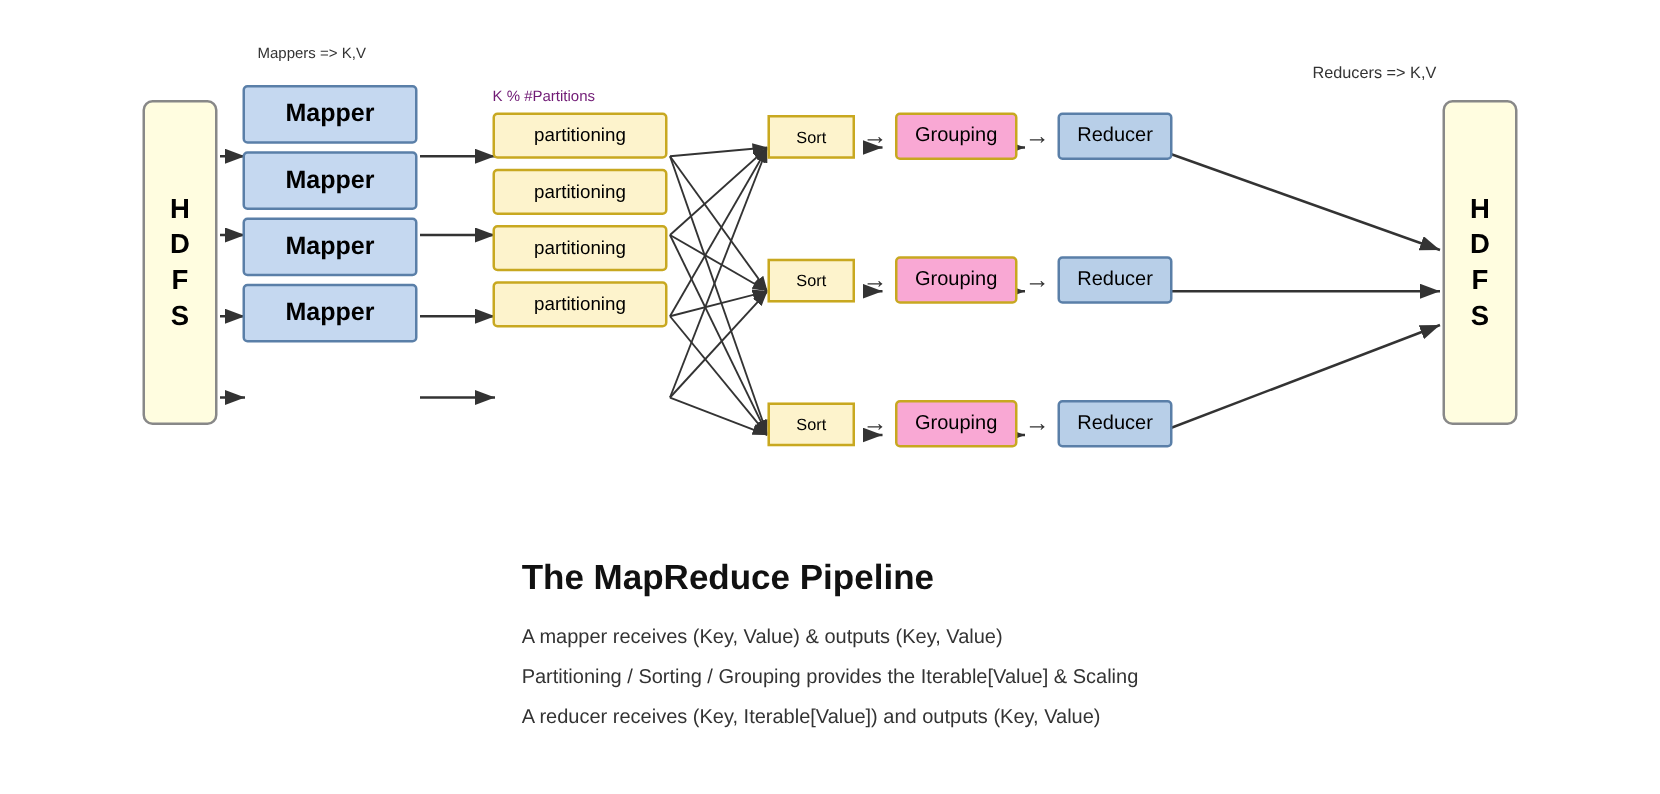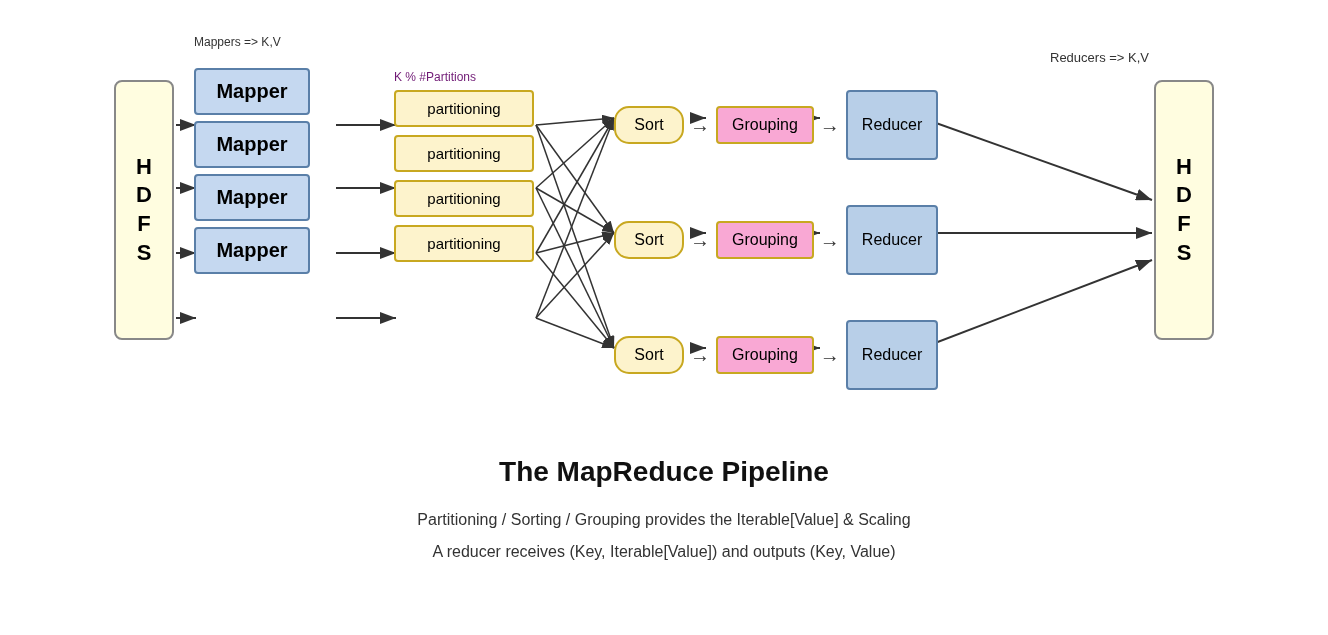--- a/index.html
+++ b/index.html
@@ -40,21 +40,21 @@
       top: 60px;
     }
     .hdfs-left { left: 0; }
     .hdfs-right { right: 0; }
 
     
     .mapper-group {
       position: absolute;
       left: 80px;
       top: 30px;
-      width: 116px;
+      width: 140px;
     }
     .mapper-box {
       background: #c5d8f0;
       border: 2px solid #5a7fa8;
       border-radius: 4px;
       padding: 10px 0;
       margin-bottom: 6px;
       text-align: center;
       font-size: 20px;
       font-weight: bold;
@@ -88,40 +88,40 @@
       position: absolute;
       display: flex;
       flex-direction: row;
       align-items: center;
       gap: 6px;
     }
 
     .sort-box {
       background: #fdf3cc;
       border: 2px solid #c8a820;
-      border-radius: 15px;
+      border-radius: 0;
       padding: 8px 14px;
-      font-size: 16px;
+      font-size: 13px;
       text-align: center;
       min-width: 70px;
     }
     .grouping-box {
       background: #f9a8d4;
       border: 2px solid #c8a820;
       border-radius: 4px;
       padding: 8px 14px;
       font-size: 16px;
       text-align: center;
       min-width: 90px;
     }
     .reducer-box {
       background: #b8cfe8;
       border: 2px solid #5a7fa8;
       border-radius: 4px;
-      padding: 24px 14px;
+      padding: 8px 14px;
       font-size: 16px;
       text-align: center;
       min-width: 90px;
     }
 
     .arrow-between {
       font-size: 20px;
       color: #333;
     }
 
@@ -147,28 +147,28 @@
       width: 1100px;
       height: 400px;
       pointer-events: none;
     }
 
     
     .mappers-label {
       position: absolute;
       font-size: 12px;
       color: #333;
-      left: 80px;
+      left: 92px;
       top: 15px;
     }
 
     
     .title-section {
-      text-align: center;
-      margin-top: 16px;
+      text-align: left;
+      margin-top: 6px;
     }
     .pipeline-title {
       font-size: 28px;
       font-weight: bold;
       margin-bottom: 16px;
       color: #111;
     }
     .pipeline-desc {
       font-size: 16px;
       color: #333;
@@ -283,16 +283,17 @@
   </div>
 
   <div class="reducers-label">Reducers =&gt; K,V</div>
 
   <div class="hdfs-shape hdfs-right">H<br>D<br>F<br>S</div>
 </div>
 
 <div class="title-section">
   <div class="pipeline-title">The MapReduce Pipeline</div>
   <div class="pipeline-desc">
+    <div>A mapper receives (Key, Value) &amp; outputs (Key, Value)</div>
     <div>Partitioning / Sorting / Grouping provides the Iterable[Value] &amp; Scaling</div>
     <div>A reducer receives (Key, Iterable[Value]) and outputs (Key, Value)</div>
   </div>
 </div>
 
 </body></html>

